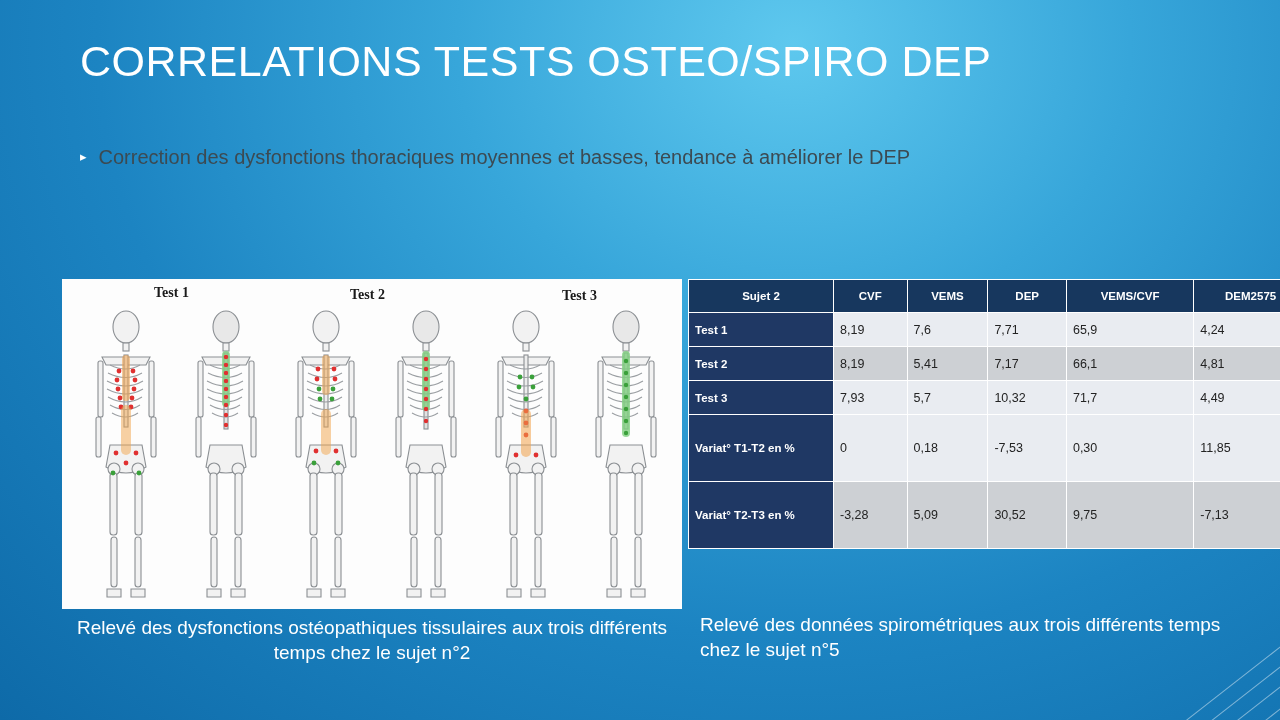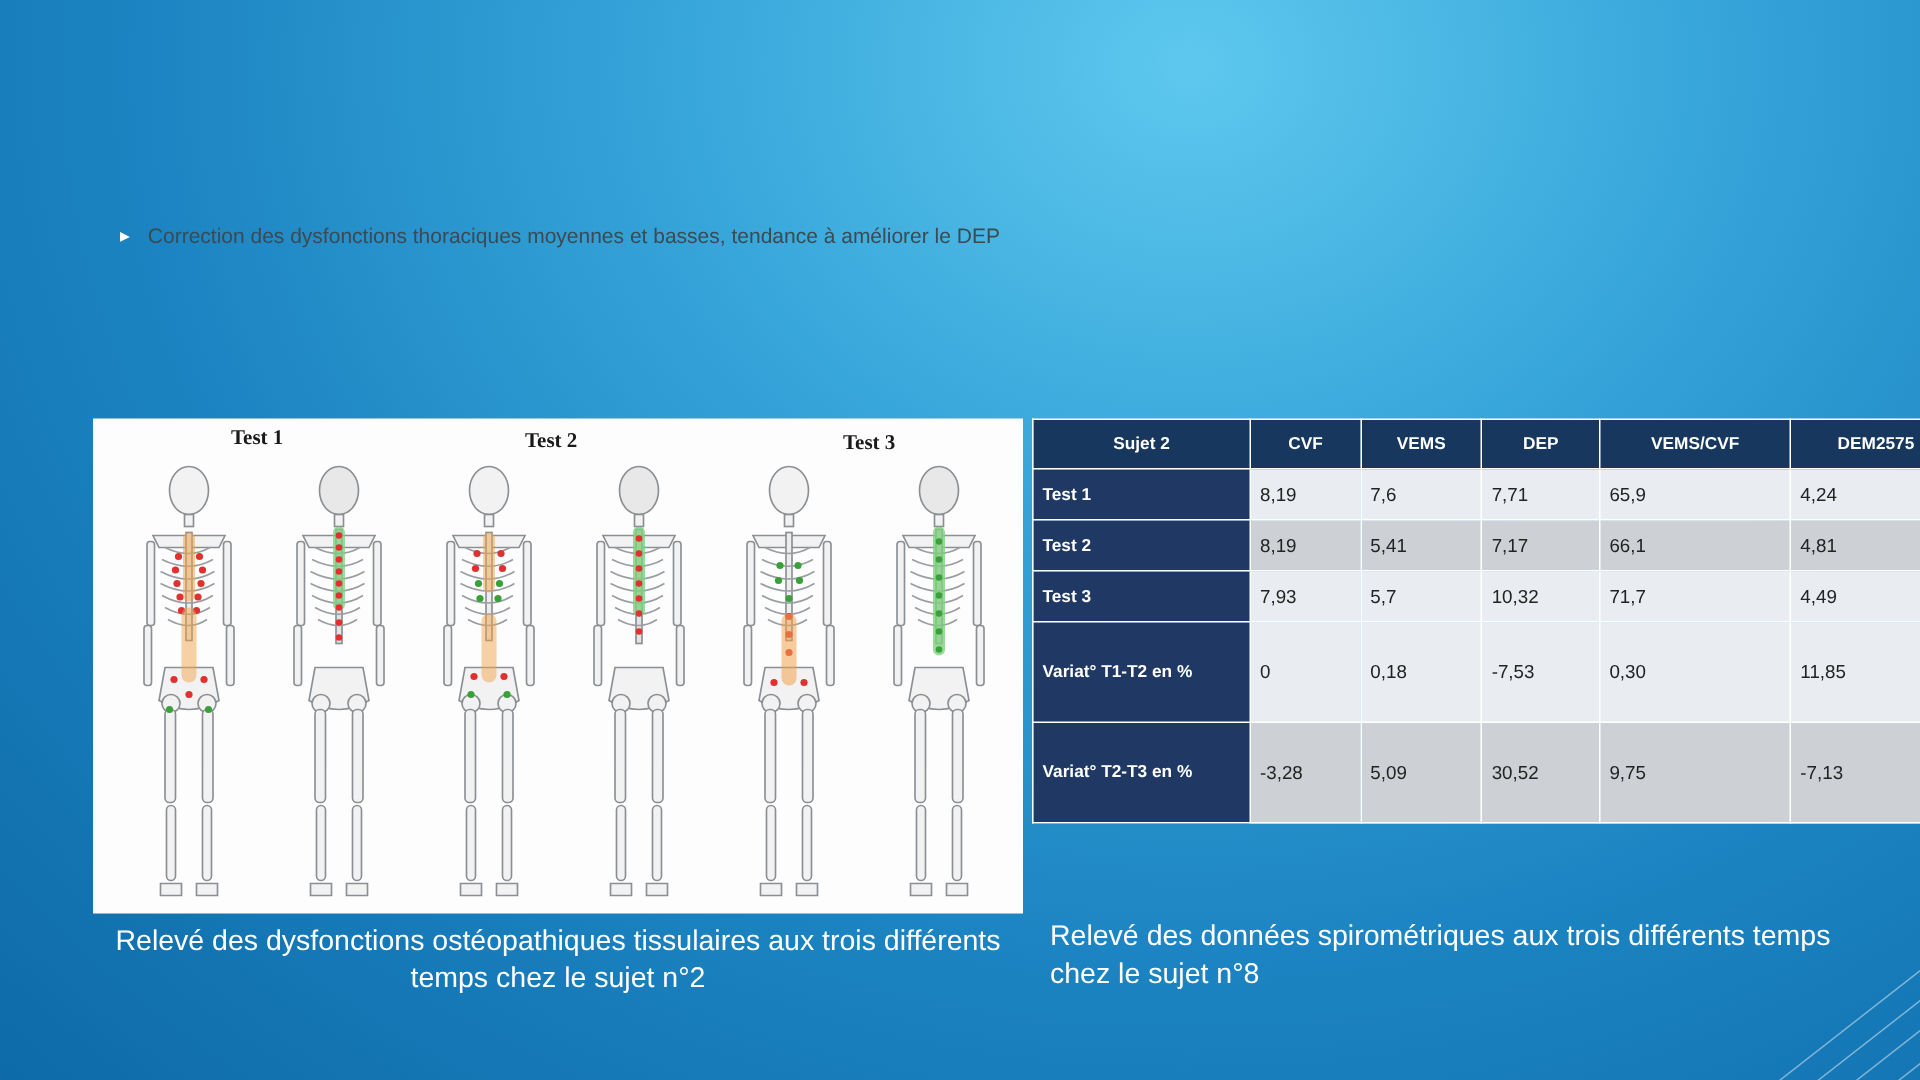--- a/index.html
+++ b/index.html
@@ -61,21 +61,21 @@
   }
   .bullet-marker {
     color: #ffffff;
     font-size: 13px;
     line-height: 30px;
     margin-right: 12px;
     flex: 0 0 auto;
   }
   .bullet-text {
     color: #3c4a52;
-    font-size: 14px;
+    font-size: 20px;
     line-height: 31px;
   }
 
   
   .figure-panel {
     position: absolute;
     left: 62px;
     top: 279px;
     width: 620px;
     height: 330px;
@@ -169,20 +169,21 @@
 
 <div class="slide">
 
   <div class="deco">
     <span class="l1"></span>
       <span class="l2"></span>
       <span class="l3"></span>
       <span class="l4"></span>
   </div>
 
+  <div class="title">Correlations tests osteo/spiro DEP</div>
 
   <div class="bullet-row">
     <div class="bullet-marker">▸</div>
     <div class="bullet-text">Correction des dysfonctions thoraciques moyennes et basses, tendance à améliorer le DEP</div>
   </div>
 
   <div class="figure-panel">
     <div class="fig-label t1">Test 1</div>
     <div class="fig-label t2">Test 2</div>
     <div class="fig-label t3">Test 3</div>
@@ -505,15 +506,15 @@
           <td>5,09</td>
           <td>30,52</td>
           <td>9,75</td>
           <td>-7,13</td>
         </tr>
       </tbody>
     </table>
   </div>
 
   <div class="caption left">Relevé des dysfonctions ostéopathiques tissulaires aux trois différents temps chez le sujet n°2</div>
-  <div class="caption right">Relevé des données spirométriques aux trois différents temps chez le sujet n°8</div>
+  <div class="caption right">Relevé des données spirométriques aux trois différents temps chez le sujet n°5</div>
 
 </div>
 
 </body></html>

